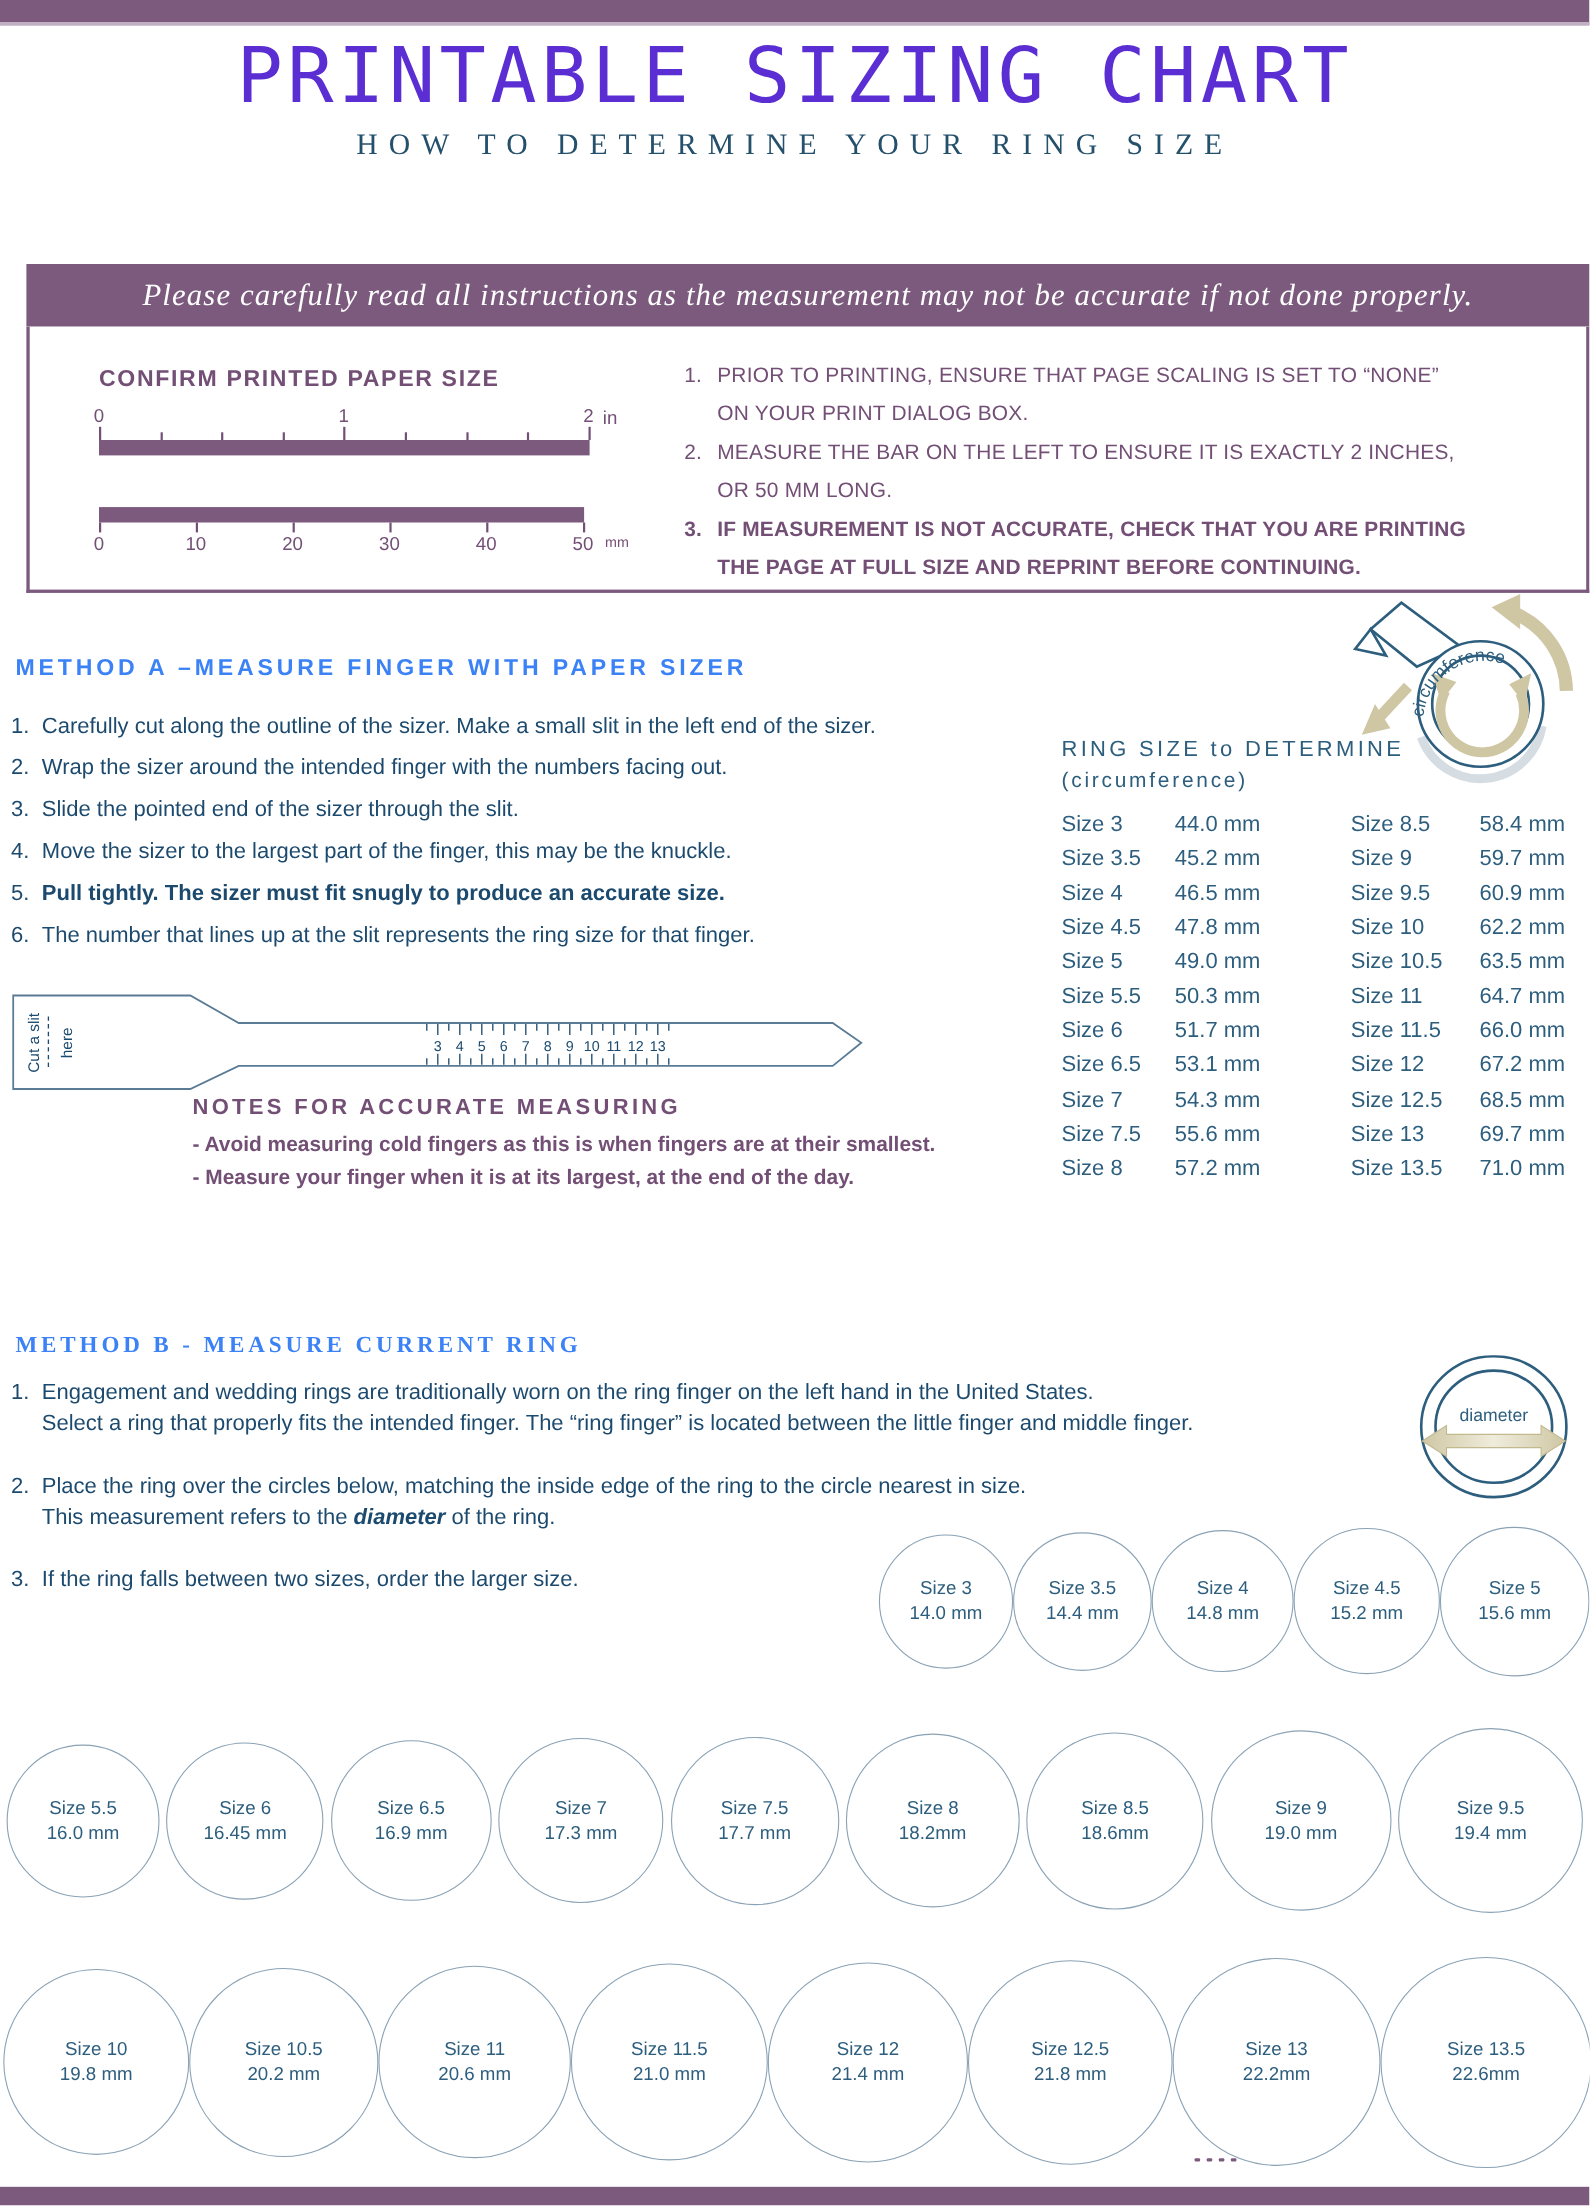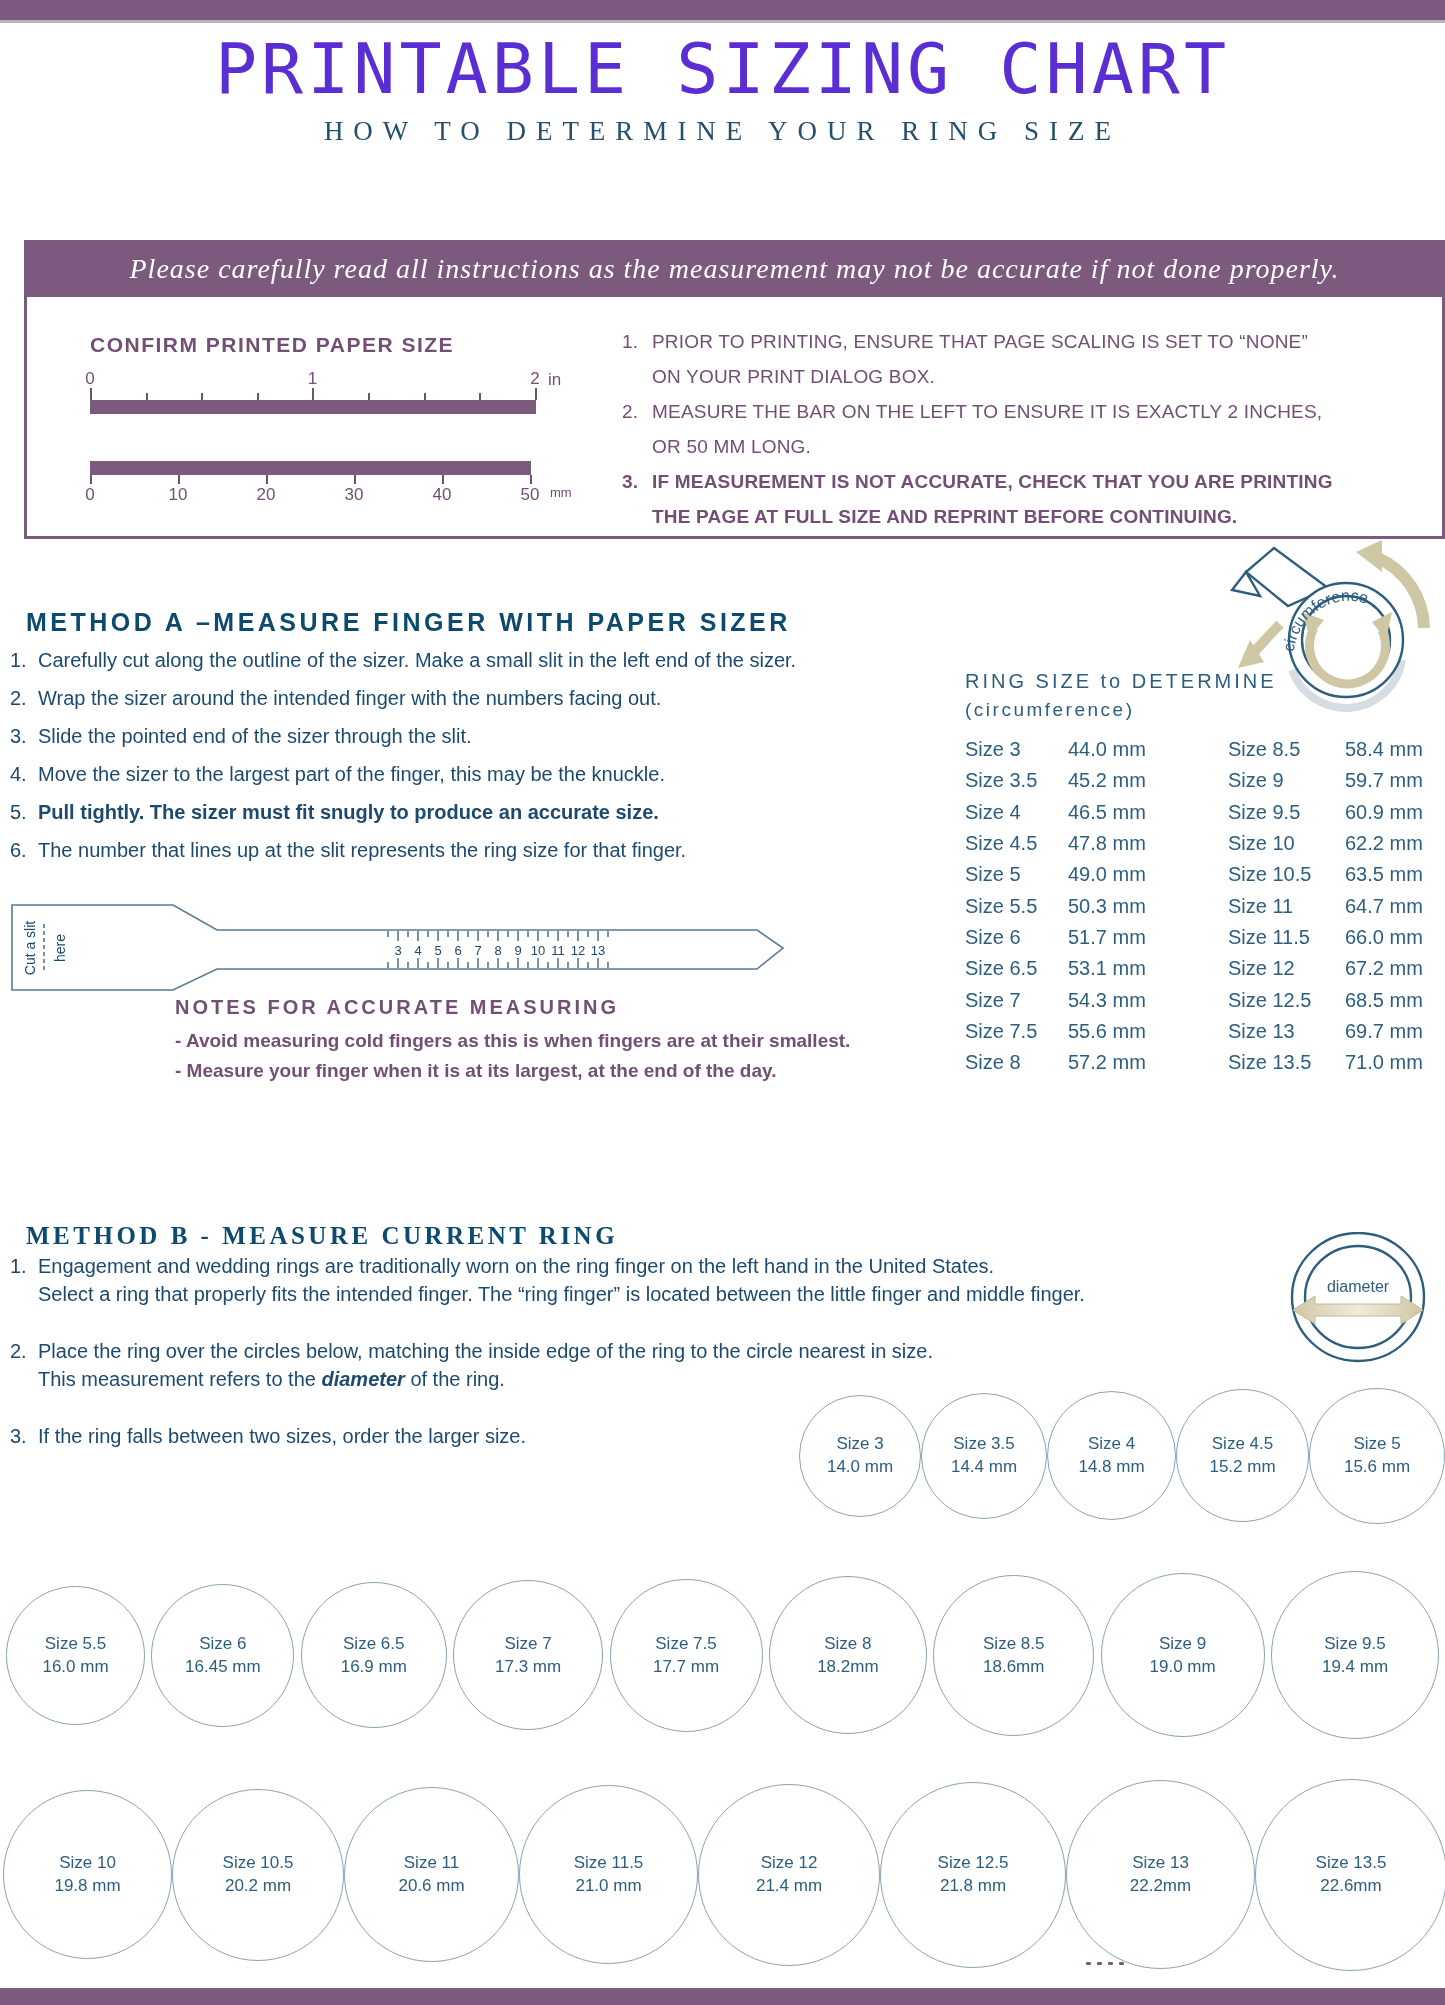--- a/index.html
+++ b/index.html
@@ -52,21 +52,21 @@
   .ruler-mm .r-ticks .tick{position:absolute;top:0;width:2px;height:9px;background:var(--plum);}
   .ruler-mm .r-num-row{position:absolute;left:0;top:24px;width:460px;height:18px;}
   .ruler-mm .r-unit{position:absolute;left:460px;top:24px;font-size:13px;color:var(--plum);}
 
   .confirm-steps{position:absolute;left:595px;top:27px;width:790px;}
   .step{display:flex;font-size:19px;line-height:35px;color:var(--plum);font-weight:500;letter-spacing:.2px;}
   .step.bold{font-weight:700;}
   .step-num{width:30px;flex:none;}
   .step-lines{flex:1;}
 
-  .method-heading{font-size:25px;font-weight:700;letter-spacing:3.5px;color:#0c4a6e;margin:16px;}
+  .method-heading{font-size:21px;font-weight:700;letter-spacing:3.5px;color:#3b82f6;margin:4px;}
   .method-a-head{left:10px;top:592px;}
   .method-a-list{left:10px;top:641px;width:860px;}
   .mitem{display:flex;font-size:20px;line-height:38px;color:var(--navy);}
   .mitem .mnum{width:28px;flex:none;}
   .mitem.bold .mtext{font-weight:700;}
 
   .ringsize-block{left:965px;top:670px;width:480px;}
   .rs-h1{font-size:20px;letter-spacing:3px;color:var(--slate);}
   .rs-h2{font-size:19px;letter-spacing:2.5px;color:var(--slate);margin-top:6px;}
   .rt-group{position:absolute;top:64px;display:grid;grid-auto-rows:31.3px;

